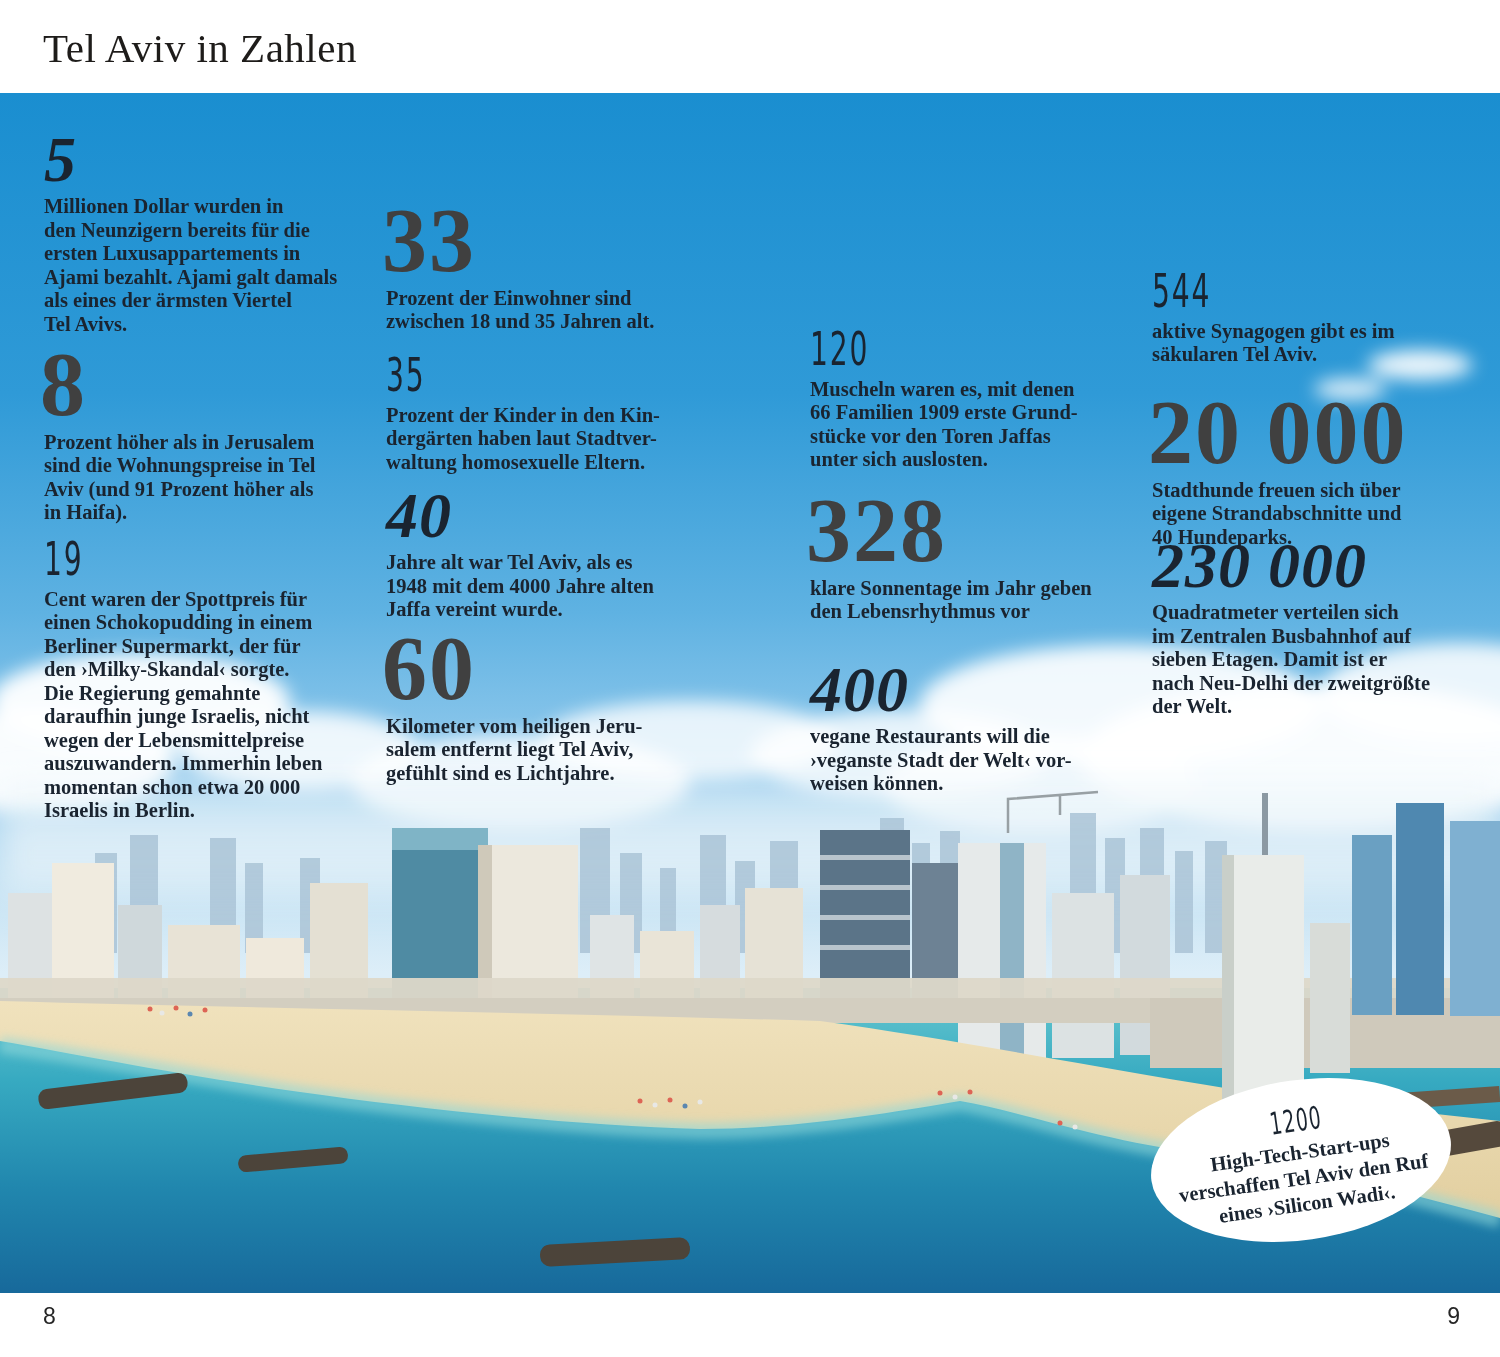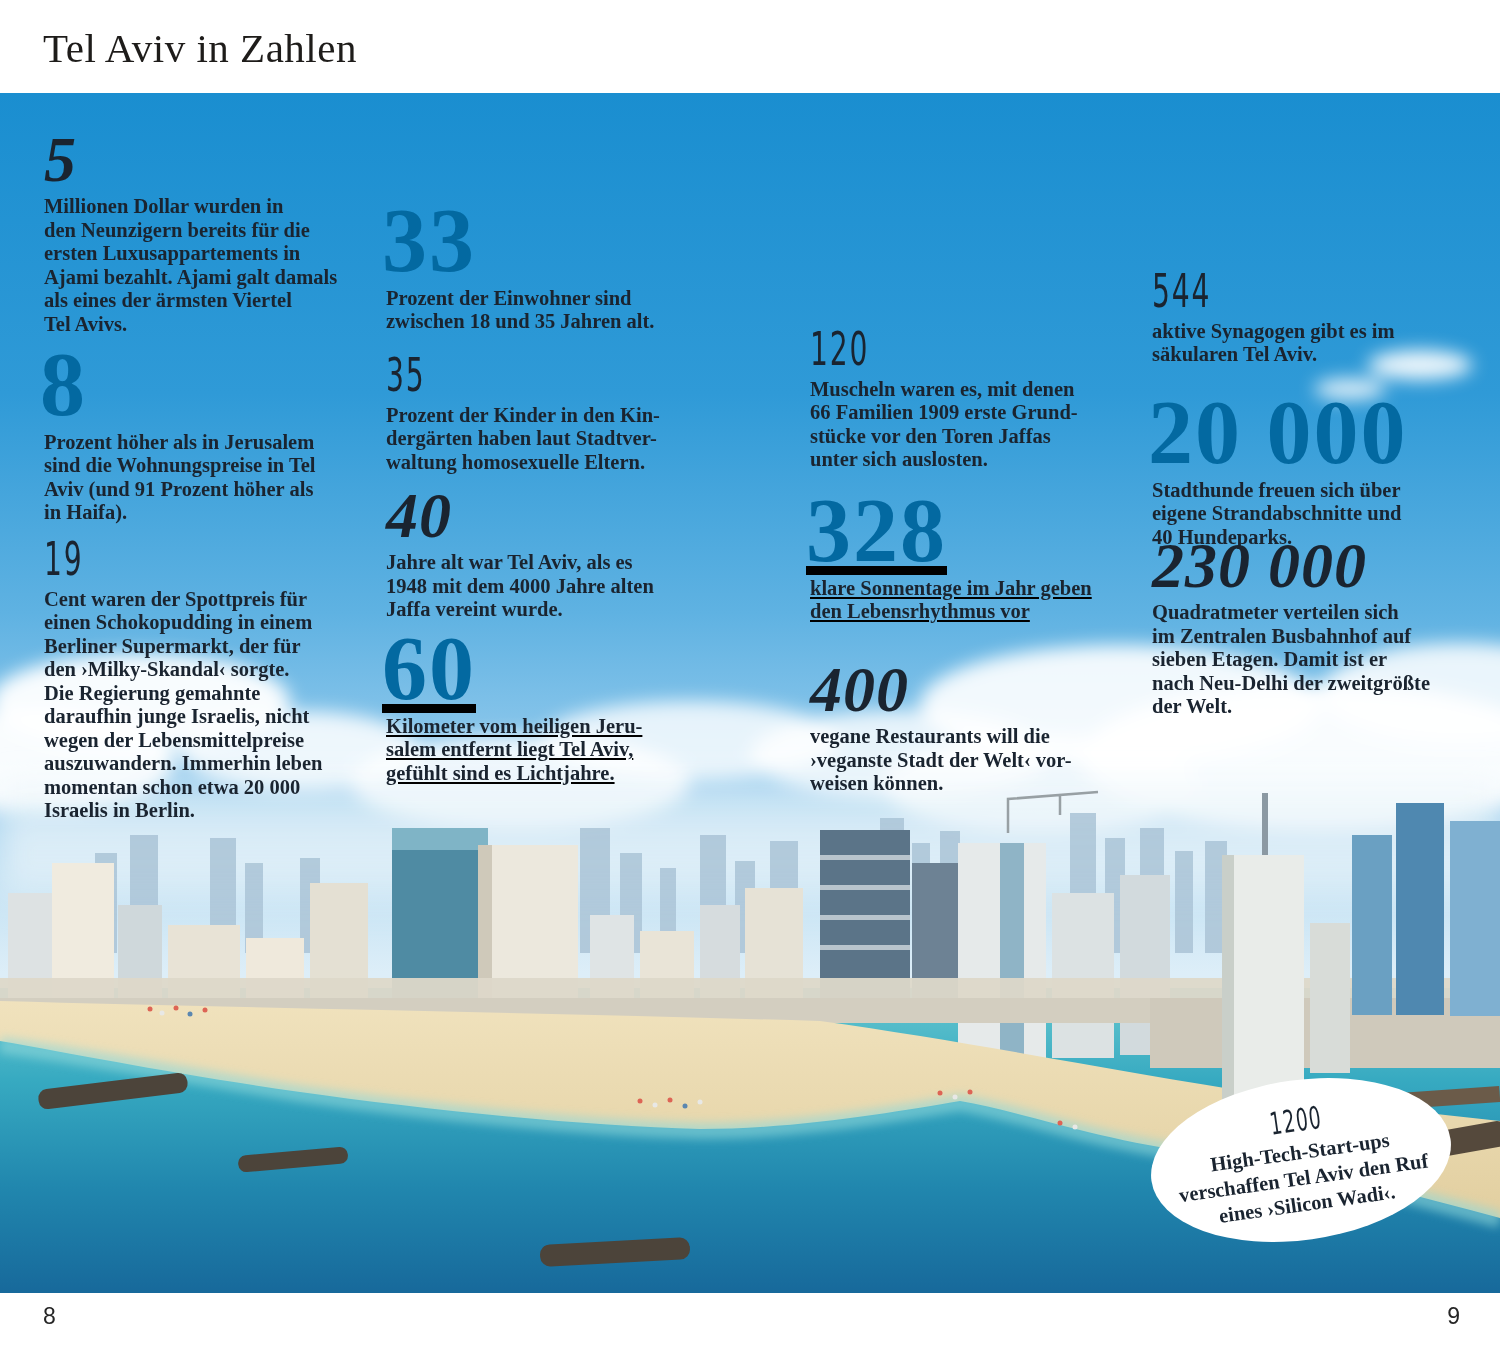--- a/index.html
+++ b/index.html
@@ -16,34 +16,34 @@
   .pageno{position:absolute;top:10px;font-family:"Liberation Sans",sans-serif;font-size:23px;color:#262626;}
   .pageno.left{left:43px;}
   .pageno.right{right:40px;}
   
   .stat{position:absolute;z-index:4;}
   .stat .body{font-family:"Liberation Serif",serif;font-weight:700;font-size:20.5px;
               line-height:23.5px;color:#1a2430;white-space:pre-line;margin-top:3px;}
   .num-italic{font-family:"Liberation Serif",serif;font-style:italic;font-weight:700;
               font-size:64px;line-height:1;color:#1a2430;letter-spacing:1px;}
   .num-white{font-family:"Liberation Serif",serif;font-weight:700;font-size:90px;
-             line-height:0.95;color:#0369a1;letter-spacing:2px;margin-left:-4px;display:block;}
+             line-height:0.95;color:#404040;letter-spacing:2px;margin-left:-4px;display:block;}
   .num-hand{font-family:"DejaVu Sans",sans-serif;font-weight:400;font-size:47px;line-height:1.08;
             color:#1a2430;letter-spacing:3px;display:inline-block;transform:scaleX(0.6);
             transform-origin:left bottom;}
   #s5{left:44px;top:128px;width:312px;}
   #s8{left:44px;top:342px;width:312px;}
   #s19{left:44px;top:534px;width:318px;}
   #s33{left:386px;top:198px;width:302px;}
   #s35{left:386px;top:350px;width:312px;}
   #s40{left:386px;top:484px;width:312px;}
-  #s60{left:386px;top:626px;width:312px;text-decoration:underline;}
+  #s60{left:386px;top:626px;width:312px;}
   #s918{left:810px;top:144px;width:334px;}
   #s120{left:810px;top:324px;width:324px;}
-  #s328{left:810px;top:488px;width:334px;text-decoration:underline;}
+  #s328{left:810px;top:488px;width:334px;}
   #s400{left:810px;top:658px;width:324px;}
   #s544{left:1152px;top:266px;width:334px;}
   #s20000{left:1152px;top:390px;width:344px;}
   #s230000{left:1152px;top:534px;width:344px;}
   
   .bubble{position:absolute;left:1150px;top:1080px;width:302px;height:160px;background:#ffffff;
           border-radius:50%;transform:rotate(-8deg);z-index:5;display:flex;flex-direction:column;
           align-items:center;justify-content:center;text-align:center;}
   .bubble-num{font-family:"DejaVu Sans",sans-serif;font-size:31px;color:#1a2430;letter-spacing:2px;
               display:inline-block;transform:scaleX(0.6);transform-origin:center bottom;line-height:1.1;}

